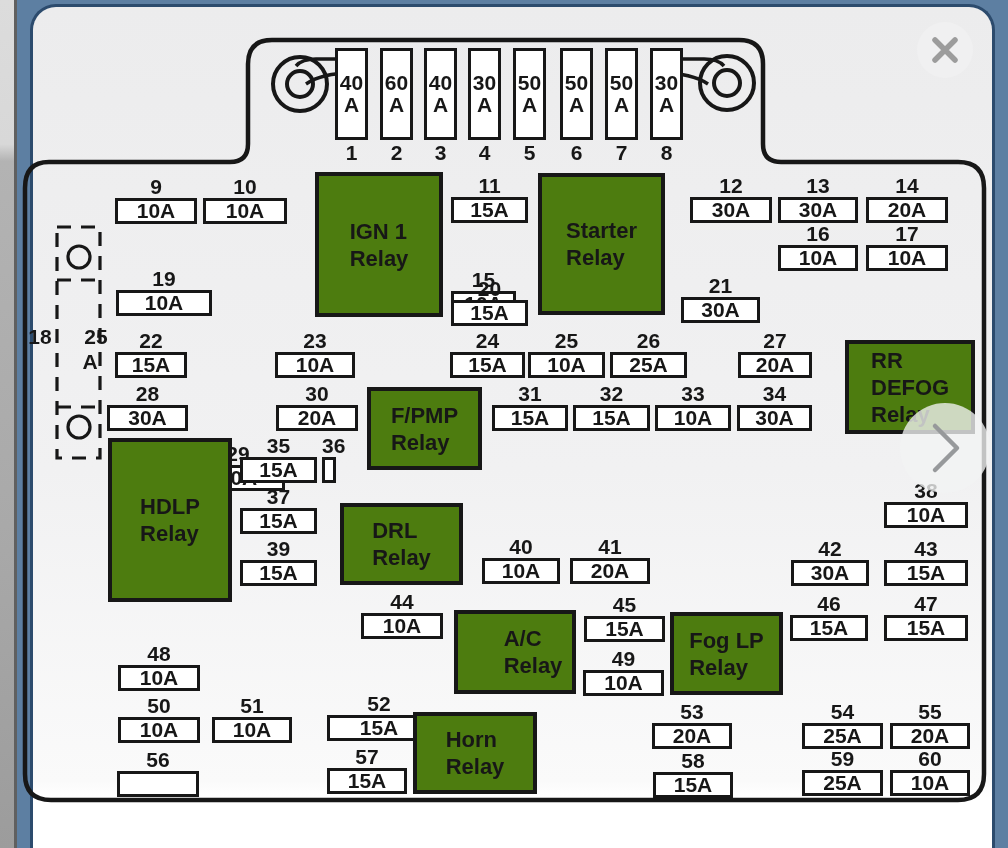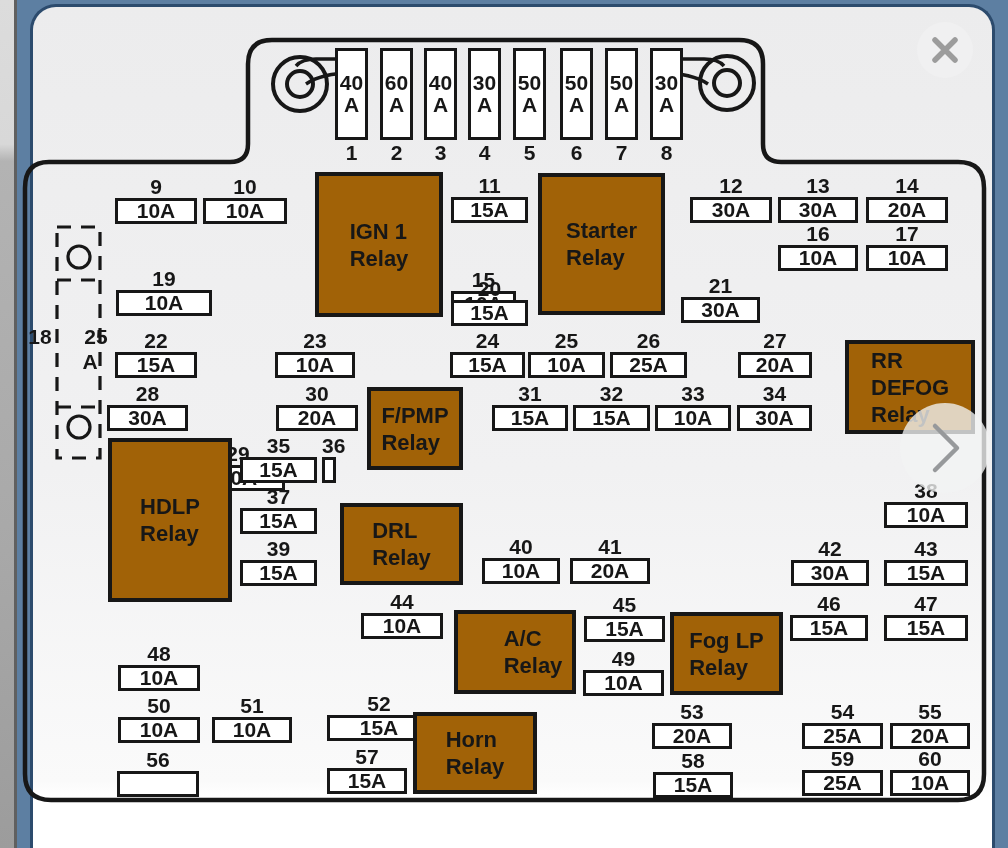--- a/index.html
+++ b/index.html
@@ -40,21 +40,21 @@
     position:absolute;bottom:100%;left:0;width:100%;
     text-align:center;font-size:21px;line-height:23px;
   }
   .fuse-box{
     box-sizing:border-box;height:26px;border:3px solid #171717;background:#fff;
     text-align:center;font-size:21px;line-height:20px;overflow:hidden;
   }
 
   
   .relay{
-    position:absolute;box-sizing:border-box;border:4px solid #171717;background:#a16207;
+    position:absolute;box-sizing:border-box;border:4px solid #171717;background:#4d7c0f;
     display:flex;align-items:center;justify-content:center;
   }
   .relay-label{font-size:22px;line-height:27px;white-space:pre-line;text-align:left}
   .relay.left{justify-content:flex-start;padding-left:22px}
 
   
   .conn-label{position:absolute;font-size:21px;line-height:24px;text-align:center}
   .lbl-18{left:22px;top:325px;width:36px}
   .lbl-25{left:76px;top:325px;width:40px}
   .lbl-a{left:70px;top:350px;width:40px}
@@ -198,21 +198,21 @@
       <div class="fuse-box">10A</div>
     </div>
     <div class="fuse" style="left: 451px; top: 300px; width: 77px;">
       <div class="fuse-num">20</div>
       <div class="fuse-box">15A</div>
     </div>
     <div class="fuse" style="left: 681px; top: 297px; width: 79px;">
       <div class="fuse-num">21</div>
       <div class="fuse-box">30A</div>
     </div>
-    <div class="fuse" style="left: 115px; top: 352px; width: 82px; border-radius: 7px;">
+    <div class="fuse" style="left: 115px; top: 352px; width: 72px; border-radius: 7px;">
       <div class="fuse-num">22</div>
       <div class="fuse-box">15A</div>
     </div>
     <div class="fuse" style="left: 275px; top: 352px; width: 80px;">
       <div class="fuse-num">23</div>
       <div class="fuse-box">10A</div>
     </div>
     <div class="fuse" style="left: 450px; top: 352px; width: 75px;">
       <div class="fuse-num">24</div>
       <div class="fuse-box">15A</div>
@@ -371,21 +371,21 @@
     </div>
     <div class="relay" style="left: 538px; top: 173px; width: 127px; height: 142px;">
       <div class="relay-label">Starter
 Relay</div>
     </div>
     <div class="relay left" style="left: 845px; top: 340px; width: 130px; height: 94px;">
       <div class="relay-label">RR
 DEFOG
 Relay</div>
     </div>
-    <div class="relay" style="left: 367px; top: 387px; width: 96px; height: 83px;">
+    <div class="relay" style="left: 367px; top: 387px; width: 115px; height: 83px;">
       <div class="relay-label">F/PMP
 Relay</div>
     </div>
     <div class="relay" style="left: 108px; top: 438px; width: 124px; height: 164px;">
       <div class="relay-label">HDLP
 Relay</div>
     </div>
     <div class="relay" style="left: 340px; top: 503px; width: 123px; height: 82px;">
       <div class="relay-label">DRL
 Relay</div>

